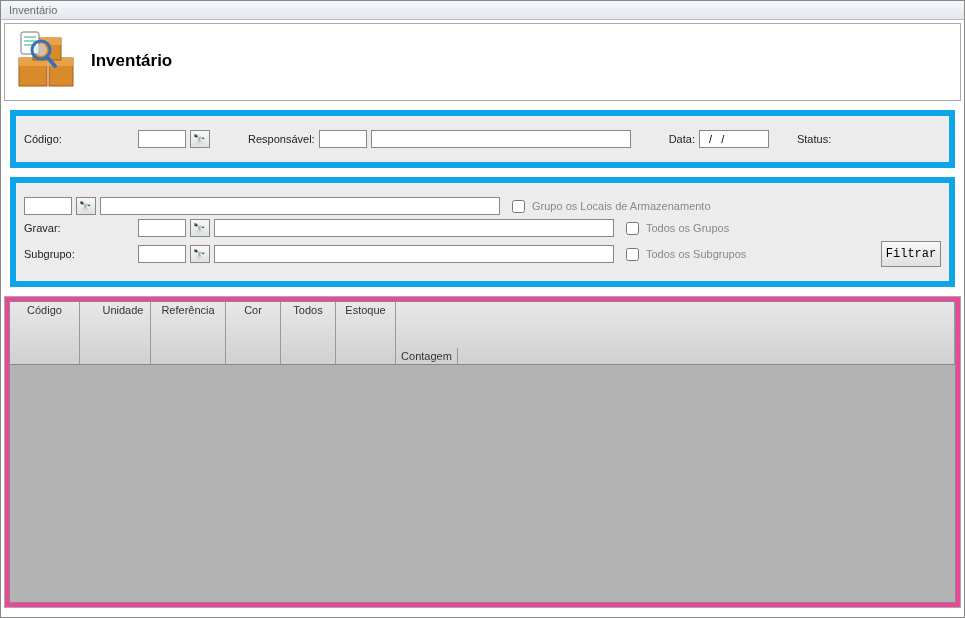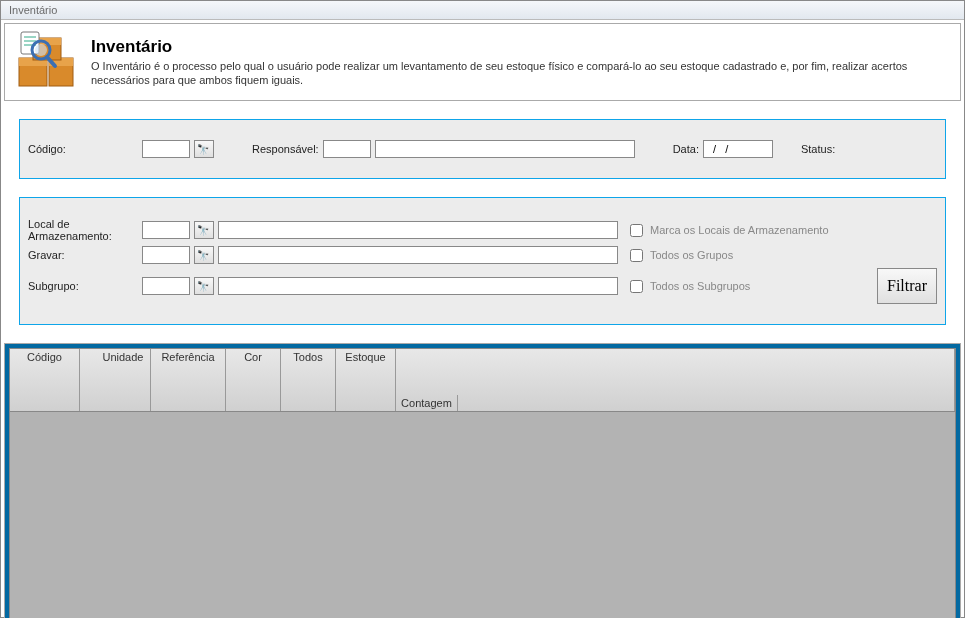--- a/index.html
+++ b/index.html
@@ -43,24 +43,24 @@
   font-weight: bold;
   margin-bottom: 2px;
   color: #000;
 }
 .header-text p {
   font-size: 11px;
   color: #333;
   line-height: 1.3;
 }
 .filter-panel {
-  margin: 18px;
-  border: 1px solid #0ea5e9;
+  margin: 9px;
+  border: 6px solid #0ea5e9;
   background: #ececec;
-  padding: 20px 8px;
+  padding: 14px 8px;
 }
 .filter-row { display: flex; align-items: center; gap: 4px; margin-bottom: 4px; }
 .filter-row:last-child { margin-bottom: 0; }
 .lbl { font-size: 11px; color: #222; }
 .lbl.w1 { width: 110px; }
 input[type="text"] {
   border: 1px solid #888;
   background: #fff;
   height: 18px;
   padding: 0 3px;
@@ -82,32 +82,32 @@
   cursor: pointer;
   font-size: 10px;
 }
 input[type="checkbox"] {
   width: 13px; height: 13px;
   margin-left: 8px;
 }
 .chk-lbl { color: #888; margin-left: 3px; }
 .filtrar-btn {
   width: 60px;
-  height: 36px;
+  height: 26px;
   border: 1px solid #888;
   background: linear-gradient(#f8f8f8,#e0e0e0);
   cursor: pointer;
-  font-size: 16px;
-  font-family: Liberation Serif, serif;
+  font-size: 12px;
+  font-family: Liberation Mono, monospace;
   margin-left: auto;
 }
 .grid-panel {
   margin: 3px;
   border: 1px solid #aaa;
-  background: #0369a1;
+  background: #ec4899;
   padding: 4px;
   height: 312px;
 }
 .grid {
   border: 1px solid #888;
   background: #b3b3b3;
   height: 100%;
   overflow: auto;
 }
 .grid-header {
@@ -166,21 +166,20 @@
         <line x1="9" y1="7" x2="21" y2="7" stroke="#3a8" stroke-width="1"></line>
         <line x1="9" y1="11" x2="21" y2="11" stroke="#3a8" stroke-width="1"></line>
         <line x1="9" y1="15" x2="21" y2="15" stroke="#3a8" stroke-width="1"></line>
         <circle cx="26" cy="20" r="9" fill="none" stroke="#3b6fb3" stroke-width="3"></circle>
         <circle cx="26" cy="20" r="6" fill="#cfe3f7" opacity="0.6"></circle>
         <line x1="32" y1="27" x2="40" y2="36" stroke="#3b6fb3" stroke-width="4" stroke-linecap="round"></line>
       </svg>
     </div>
     <div class="header-text">
       <h1>Inventário</h1>
-      <p>O Inventário é o processo pelo qual o usuário pode realizar um levantamento de seu estoque físico e compará-lo ao seu estoque cadastrado e, por fim, realizar acertos necessários para que ambos fiquem iguais.</p>
     </div>
   </div>
 
   <div class="filter-panel">
     <div class="filter-row">
       <span class="lbl w1">Código:</span>
       <input type="text" class="small" value="" style="">
       <button class="search-btn">
           <span>🔭</span>
         </button>
@@ -192,28 +191,27 @@
       <span class="lbl">Data:</span>
       <input type="text" class="date" value="  /   /" style="">
       <span style="width:20px"></span>
       <span class="lbl">Status:</span>
       <span class="lbl"></span>
     </div>
   </div>
 
   <div class="filter-panel">
     <div class="filter-row">
-      <span class="lbl w1">Local de Armazenamento:</span>
       <input type="text" class="small" value="" style="">
       <button class="search-btn">
           <span>🔭</span>
         </button>
       <input type="text" class="wide" value="" style="">
       <input type="checkbox" style="">
-      <span class="chk-lbl">Marca os Locais de Armazenamento</span>
+      <span class="chk-lbl">Grupo os Locais de Armazenamento</span>
     </div>
     <div class="filter-row">
       <span class="lbl w1">Gravar:</span>
       <input type="text" class="small" value="" style="">
       <button class="search-btn">
           <span>🔭</span>
         </button>
       <input type="text" class="wide" value="" style="">
       <input type="checkbox" style="">
       <span class="chk-lbl">Todos os Grupos</span>

